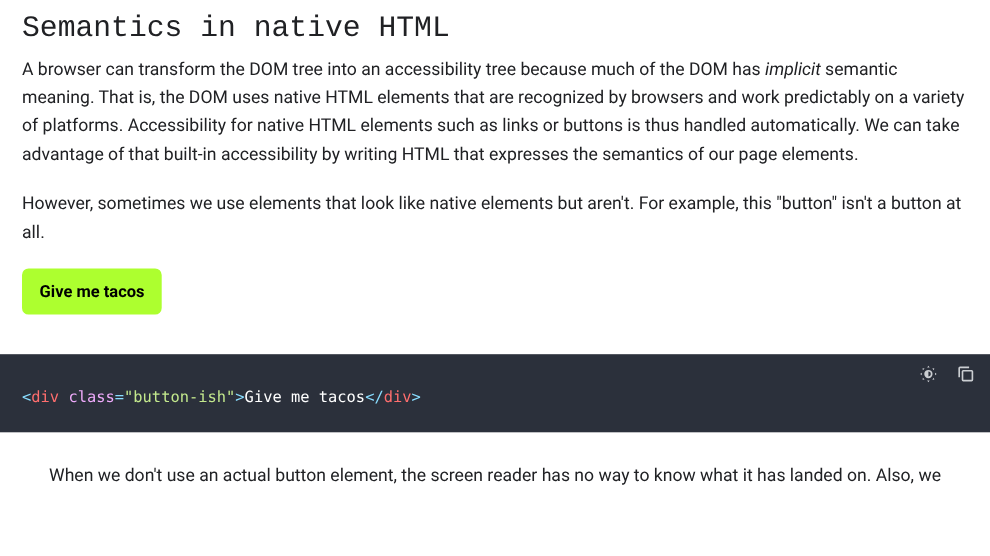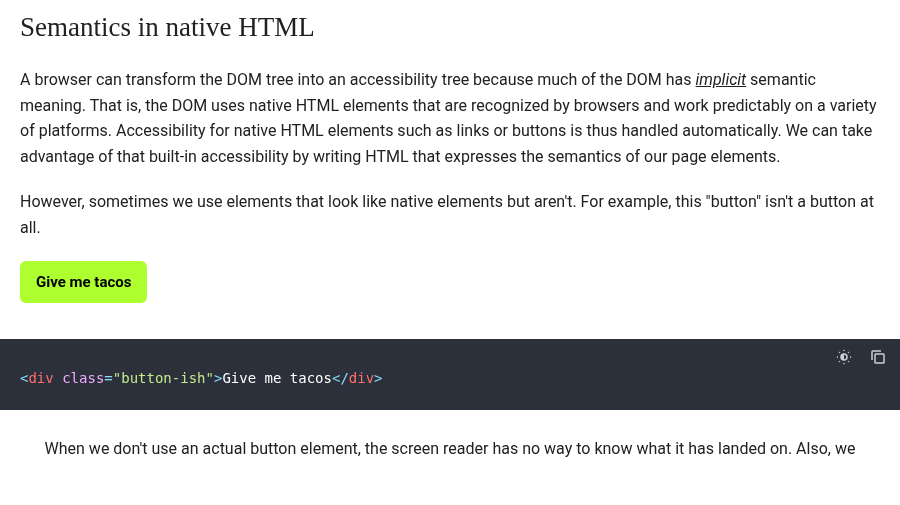--- a/index.html
+++ b/index.html
@@ -10,34 +10,34 @@
     overflow: hidden;
     background: #fff;
     font-family: -apple-system, BlinkMacSystemFont, "Segoe UI", Roboto, "Helvetica Neue", Arial, sans-serif;
     color: #202124;
   }
   .page {
     padding: 12px 20px 0 20px;
     box-sizing: border-box;
   }
   h2.heading {
-    font-family: Liberation Serif, serif;
+    font-family: Liberation Mono, monospace;
     font-weight: 400;
     font-size: 27px;
     letter-spacing: 0px;
-    margin: 0 0 24px 0;
+    margin: 0 0 8px 0;
     color: #202124;
   }
   p.body {
     font-size: 16px;
     line-height: 1.6;
     margin: 0 0 20px 0;
     color: #202124;
   }
-  em { font-style: italic; text-decoration: underline; }
+  em { font-style: italic; }
   .taco-btn {
     display: inline-block;
     background: #adff2f;
     color: #000;
     font-weight: 700;
     font-size: 15px;
     padding: 12px 16px;
     border-radius: 6px;
     margin: 0 0 18px 0;
     cursor: pointer;

